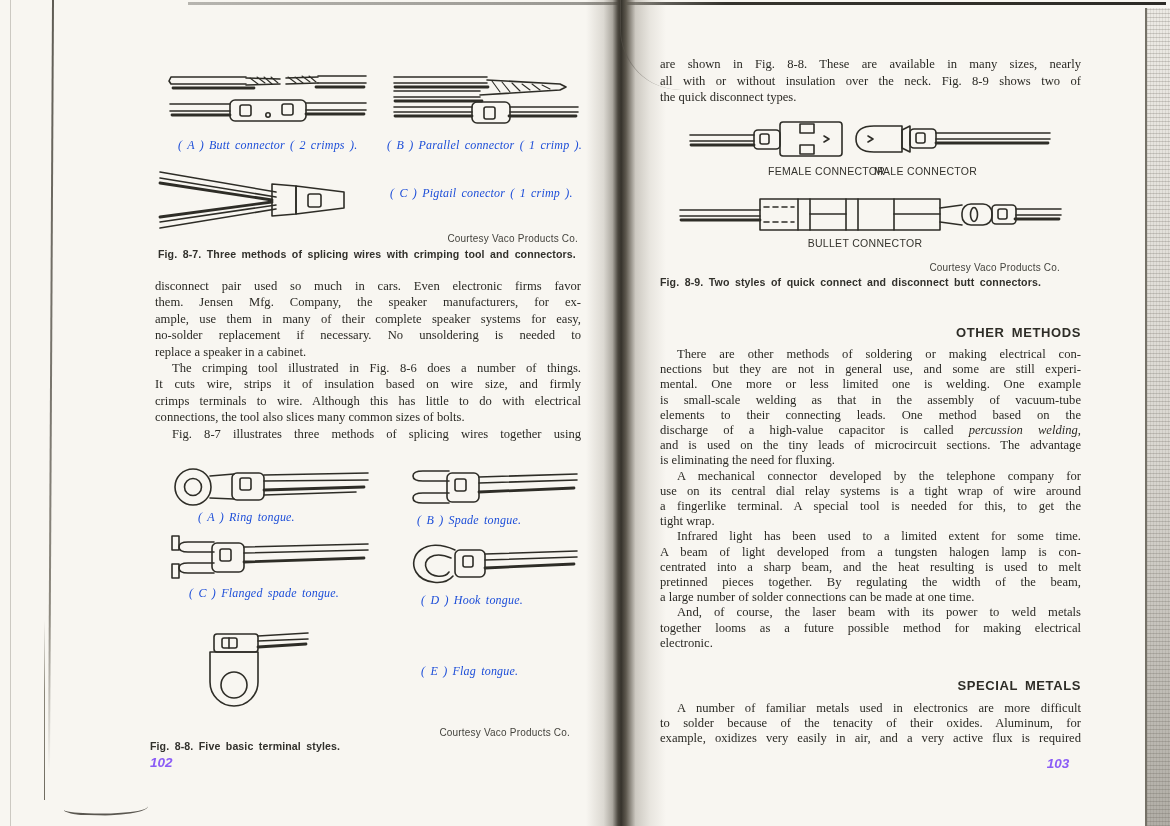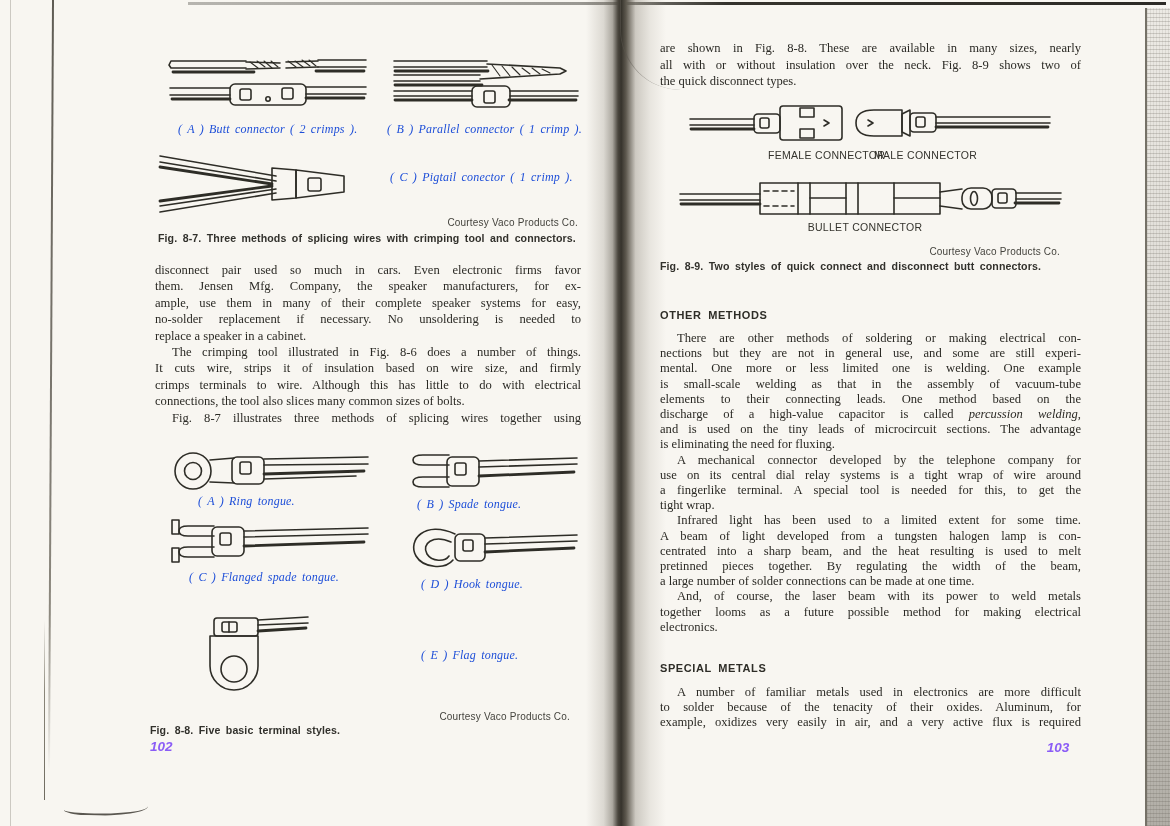--- a/index.html
+++ b/index.html
@@ -27,34 +27,34 @@
       rgba(140,134,122,.4) 62%, rgba(160,154,142,.18) 80%, rgba(160,154,142,0) 100%);}
   .gutter-top-curve{position:absolute;left:620px;top:0;width:60px;height:90px;
     border-left:1px solid rgba(90,86,77,.5);border-radius:0 0 0 90px;}
   .right-edge-line{position:absolute;left:1145px;top:8px;width:2px;height:818px;background:#757167;}
   .right-texture{position:absolute;left:1147px;top:8px;width:23px;height:818px;
     background:
       repeating-linear-gradient(0deg, rgba(85,80,70,.22) 0 1px, rgba(0,0,0,0) 1px 4px),
       repeating-linear-gradient(90deg, rgba(85,80,70,.10) 0 1px, rgba(0,0,0,0) 1px 3px),
       linear-gradient(180deg, rgba(130,125,115,.10), rgba(110,105,95,.22) 55%, rgba(90,85,75,.45));}
   
-  .abs{position:absolute;}
+  .abs{position:absolute;margin-top:16px;}
   .textblock{width:426px;font-size:12.6px;line-height:16.4px;}
   .textblock.rp{width:421px;line-height:15.2px;}
   .textblock.intro{line-height:16.6px;}
   .jl{text-align:justify;text-align-last:justify;}
   .jl.pl-last{text-align-last:left;}
   .jl.pl-ind{text-indent:17px;}
   .figlabel{font-style:italic;font-size:12px;white-space:nowrap;letter-spacing:.2px;word-spacing:2px;color:#1d4ed8;}
   .figcap{font-family:"Liberation Sans", sans-serif;font-weight:700;font-size:10.6px;
     white-space:nowrap;text-align:left;word-spacing:2.4px;letter-spacing:.1px;color:#32312c;}
   .courtesy{font-family:"Liberation Sans", sans-serif;font-size:10px;color:#45443e;
     text-align:right;white-space:nowrap;letter-spacing:.2px;}
-  .heading{font-family:"Liberation Sans", sans-serif;font-weight:700;font-size:11px;
-    text-align:left;letter-spacing:.6px;word-spacing:3px;color:#2e2d27;}
+  .heading{font-family:"Liberation Sans", sans-serif;font-weight:700;font-size:13px;
+    text-align:right;letter-spacing:.6px;word-spacing:3px;color:#2e2d27;}
   .conn-label{font-family:"Liberation Sans", sans-serif;font-weight:500;font-size:10.5px;
     letter-spacing:.3px;color:#34332d;text-align:center;white-space:nowrap;}
   .pagenum{font-family:"Liberation Sans", sans-serif;font-weight:700;font-size:13.5px;color:#8b5cf6;font-style:italic;}
   
   svg.ill{display:block;}
   svg.ill path, svg.ill line, svg.ill rect, svg.ill circle, svg.ill ellipse{
     stroke:#2e2d27;fill:none;stroke-width:1.6;stroke-linecap:round;stroke-linejoin:round;}
   svg.ill .w{stroke-width:2.8;}
   svg.ill .h{stroke-width:1.1;}
   svg.ill .d{stroke-dasharray:5 4;}
@@ -276,21 +276,21 @@
       <div class="jl"><span>use on its central dial relay systems is a tight wrap of wire around</span></div>
       <div class="jl"><span>a fingerlike terminal. A special tool is needed for this, to get the</span></div>
       <div class="jl pl-last"><span>tight wrap.</span></div>
       <div class="jl pl-ind"><span>Infrared light has been used to a limited extent for some time.</span></div>
       <div class="jl"><span>A beam of light developed from a tungsten halogen lamp is con-</span></div>
       <div class="jl"><span>centrated into a sharp beam, and the heat resulting is used to melt</span></div>
       <div class="jl"><span>pretinned pieces together. By regulating the width of the beam,</span></div>
       <div class="jl pl-last"><span>a large number of solder connections can be made at one time.</span></div>
       <div class="jl pl-ind"><span>And, of course, the laser beam with its power to weld metals</span></div>
       <div class="jl"><span>together looms as a future possible method for making electrical</span></div>
-      <div class="jl pl-last"><span>electronics.</span></div>
+      <div class="jl pl-last"><span>electronic.</span></div>
     </div>
 
   <div class="abs heading" style="left:660px;top:662px;width:421px">SPECIAL METALS</div>
   <div class="abs textblock rp" style="left:660px;top:685px">
       <div class="jl pl-ind"><span>A number of familiar metals used in electronics are more difficult</span></div>
       <div class="jl"><span>to solder because of the tenacity of their oxides. Aluminum, for</span></div>
       <div class="jl"><span>example, oxidizes very easily in air, and a very active flux is required</span></div>
     </div>
 
   <div class="abs pagenum" style="left:1038px;top:740px;width:40px;text-align:center">103</div>

